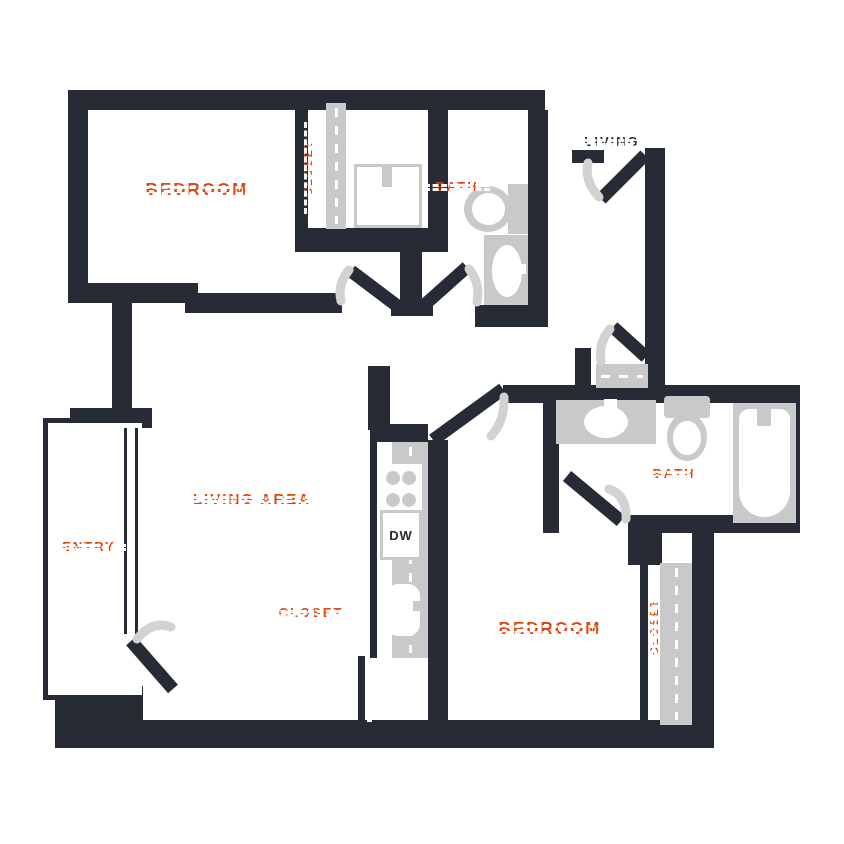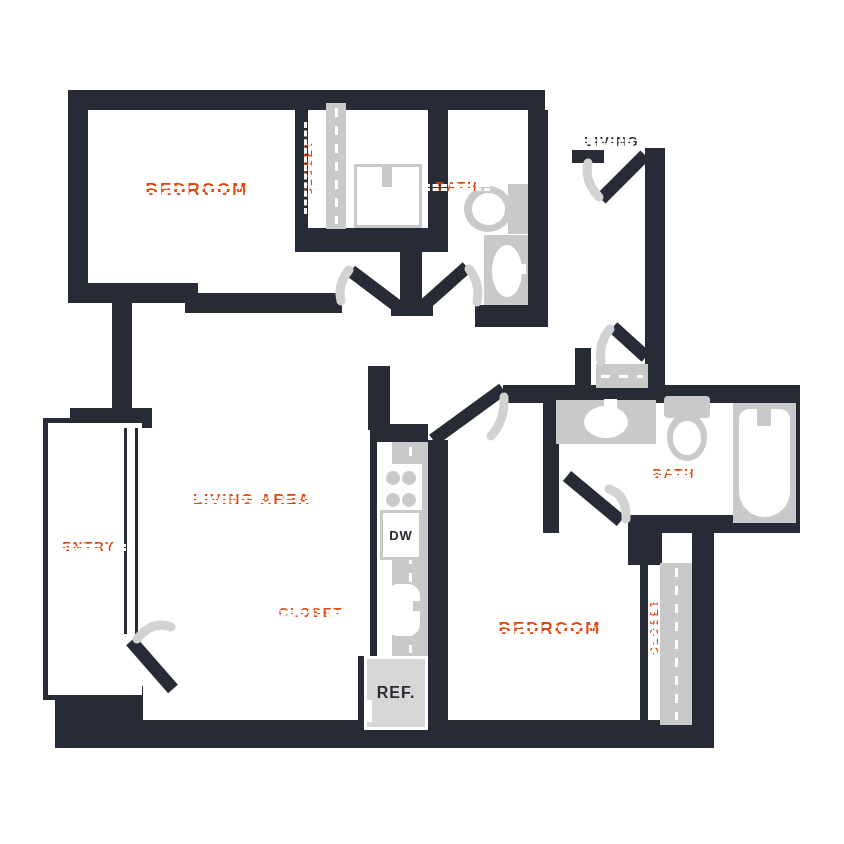--- a/index.html
+++ b/index.html
@@ -118,23 +118,20 @@
     <div class="burner" style="left:6px;top:7px;"></div>
     <div class="burner" style="left:22px;top:7px;"></div>
     <div class="burner" style="left:6px;top:29px;"></div>
     <div class="burner" style="left:22px;top:29px;"></div>
   </div>
   <div class="fx white" style="left:380px;top:510px;width:42px;height:50px;border:3px solid var(--fixture);box-sizing:border-box;">
     <div class="boxlbl" style="font-size:13px;">DW</div>
   </div>
   <div class="fx white" style="left:386px;top:584px;width:34px;height:52px;border-radius:12px;"></div>
   <div class="fx gray" style="left:413px;top:601px;width:13px;height:10px;"></div>
-  <div class="fx" style="left:364px;top:656px;width:64px;height:74px;background:#D7D7D7;border:3px solid #fff;box-sizing:border-box;">
-    <div class="boxlbl" style="font-size:16px;">REF.</div>
-  </div>
   <div class="fx white" style="left:367px;top:700px;width:5px;height:22px;"></div>
 
   <div class="fx gray" style="left:660px;top:563px;width:32px;height:162px;">
       <div class="vdash"></div>
     </div>
 
   <svg class="overlay" viewBox="0 0 844 844">
     <line class="door" x1="400" y1="308" x2="351" y2="271"></line>
     <path class="arcln" d="M 349,270 Q 337,284 341,301"></path>
     <line class="door" x1="421" y1="308" x2="467" y2="267"></line>

